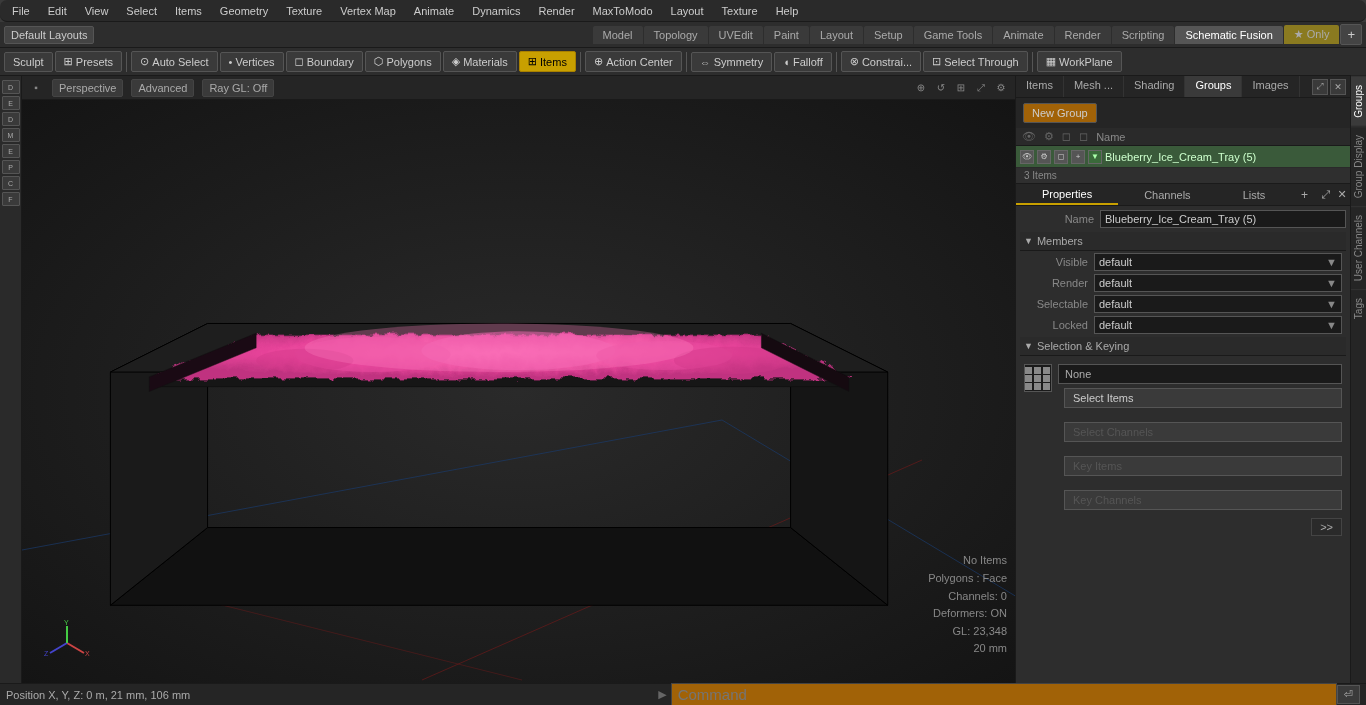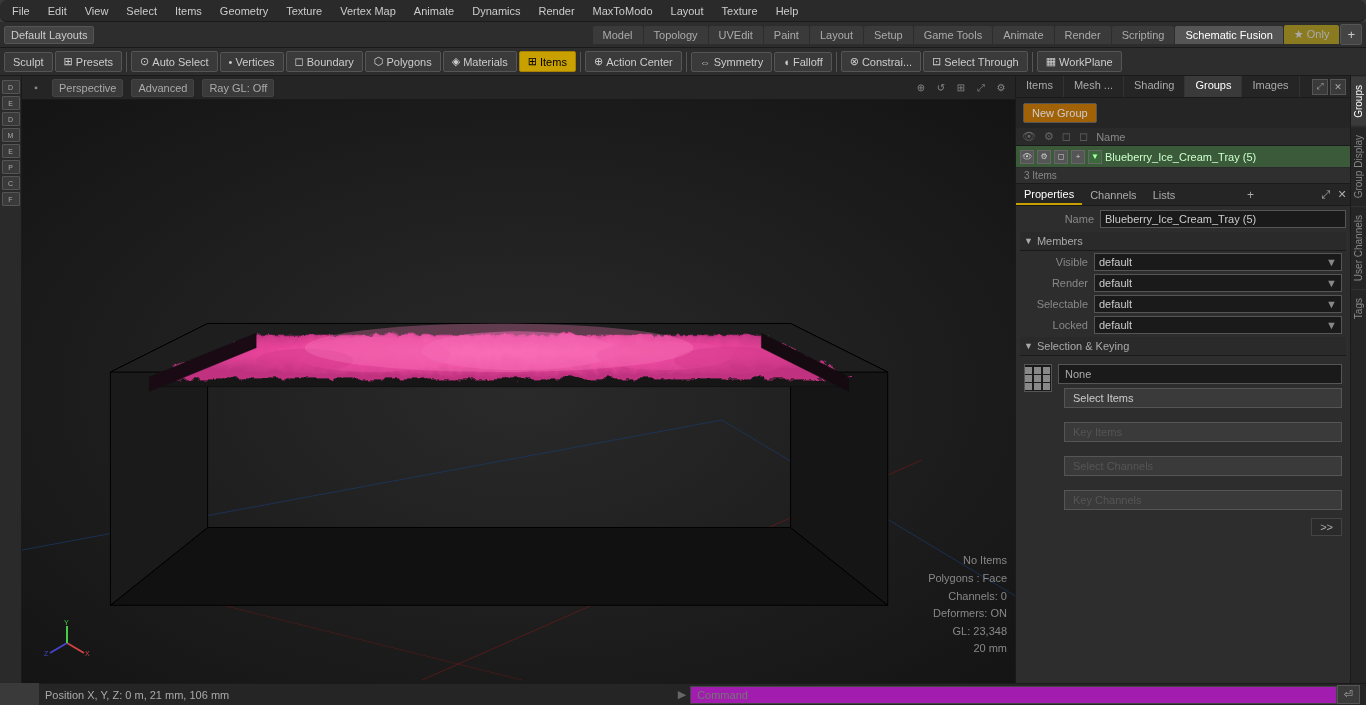--- a/index.html
+++ b/index.html
@@ -59,21 +59,21 @@
     .new-group-btn { padding: 3px 8px; font-size: 11px; color: #ccc; background: #a16207; border: 1px solid #555; cursor: pointer; margin: 3px; border-radius: 2px; }
     .list-header { display: flex; align-items: center; padding: 2px 6px; background: #2a2a2a; border-bottom: 1px solid #1a1a1a; font-size: 11px; color: #888; }
     .list-row { display: flex; align-items: center; padding: 2px 4px; background: #3a5a3a; border-bottom: 1px solid #2a2a2a; min-height: 22px; }
     .list-row-icon { width: 14px; height: 14px; background: #555; border: 1px solid #666; margin-right: 3px; flex-shrink: 0; display: flex; align-items: center; justify-content: center; font-size: 8px; }
     .list-row-name { color: #cfc; font-size: 11px; flex: 1; }
     .list-sub { padding: 2px 8px; font-size: 10px; color: #888; background: #2f2f2f; }
 
     
     #properties-panel { flex: 1; display: flex; flex-direction: column; overflow: hidden; }
     #prop-tabs { display: flex; height: 22px; background: #252525; border-bottom: 1px solid #1a1a1a; align-items: center; }
-    .prop-tab { padding: 3px 8px; font-size: 11px; color: #aaa; cursor: pointer; }
+    .prop-tab { padding: 3px 26px; font-size: 11px; color: #aaa; cursor: pointer; }
     .prop-tab.active { color: #fff; border-bottom: 2px solid #c8a000; }
     .prop-add-btn { margin-left: auto; padding: 2px 6px; color: #aaa; cursor: pointer; font-size: 12px; }
     .prop-ctrl { margin-left: auto; display: flex; }
     .prop-ctrl-btn { width: 16px; height: 16px; color: #aaa; cursor: pointer; display: flex; align-items: center; justify-content: center; font-size: 11px; }
 
     #prop-content { flex: 1; overflow-y: auto; padding: 4px; }
     .prop-name-row { display: flex; align-items: center; margin-bottom: 4px; }
     .prop-label { color: #888; font-size: 11px; width: 80px; text-align: right; padding-right: 6px; }
     .prop-input { flex: 1; background: #1a1a1a; border: 1px solid #555; color: #ccc; padding: 2px 4px; font-size: 11px; }
 
@@ -91,24 +91,24 @@
     .keying-actions { display: flex; flex-direction: column; gap: 14px; flex: 1; margin-left: 6px; }
     .keying-btn { padding: 3px 8px; background: #3a3a3a; border: 1px solid #555; color: #ccc; font-size: 11px; cursor: pointer; text-align: left; }
     .keying-btn.disabled { color: #555; cursor: default; }
 
     
     #right-side-tabs { width: 16px; background: #252525; display: flex; flex-direction: column; border-left: 1px solid #1a1a1a; }
     .side-tab { writing-mode: vertical-rl; transform: rotate(180deg); padding: 8px 2px; font-size: 10px; color: #888; cursor: pointer; border-bottom: 1px solid #333; }
     .side-tab.active { color: #fff; background: #3a3a3a; }
 
     
-    #bottombar { display: flex; align-items: center; height: 22px; background: #252525; border-top: 1px solid #1a1a1a; padding: 0 6px; margin-left: 39px; }
+    #bottombar { display: flex; align-items: center; height: 22px; background: #252525; border-top: 1px solid #1a1a1a; padding: 0 6px; }
     .bottom-status { color: #aaa; font-size: 11px; flex: 1; }
     .bottom-arrow { color: #666; margin-right: 4px; }
-    .command-input { flex: 1; background: #a21caf; border: 1px solid #444; color: #ccc; padding: 2px 6px; font-size: 11px; }
+    .command-input { flex: 1; background: #a16207; border: 1px solid #444; color: #ccc; padding: 2px 6px; font-size: 15px; }
     .command-btn { padding: 2px 6px; background: #3a3a3a; border: 1px solid #555; color: #aaa; cursor: pointer; font-size: 11px; }
 
     
     #tray-svg { width: 100%; height: 100%; }
   </style>
 </head>
 <body>
 
 <div id="menubar">
   <div class="menu-item">File</div>
@@ -416,22 +416,22 @@
               <div class="keying-dot"></div>
               <div class="keying-dot"></div>
               <div class="keying-dot"></div>
               <div class="keying-dot"></div>
             </div>
           </div>
           <div style="flex:1;">
             <div style="background:#1a1a1a;border:1px solid #555;padding:3px 6px;font-size:11px;color:#aaa;margin-bottom:4px;">None</div>
             <div class="keying-actions">
               <button class="keying-btn">Select Items</button>
+              <button class="keying-btn disabled">Select Channels</button>
               <button class="keying-btn disabled">Key Items</button>
-              <button class="keying-btn disabled">Select Channels</button>
               <button class="keying-btn disabled">Key Channels</button>
             </div>
           </div>
         </div>
 
         <div style="display:flex;justify-content:flex-end;padding:2px 4px;">
           <div style="background:#2a2a2a;border:1px solid #444;padding:2px 8px;cursor:pointer;color:#aaa;font-size:11px;">&gt;&gt;</div>
         </div>
       </div>
     </div>

